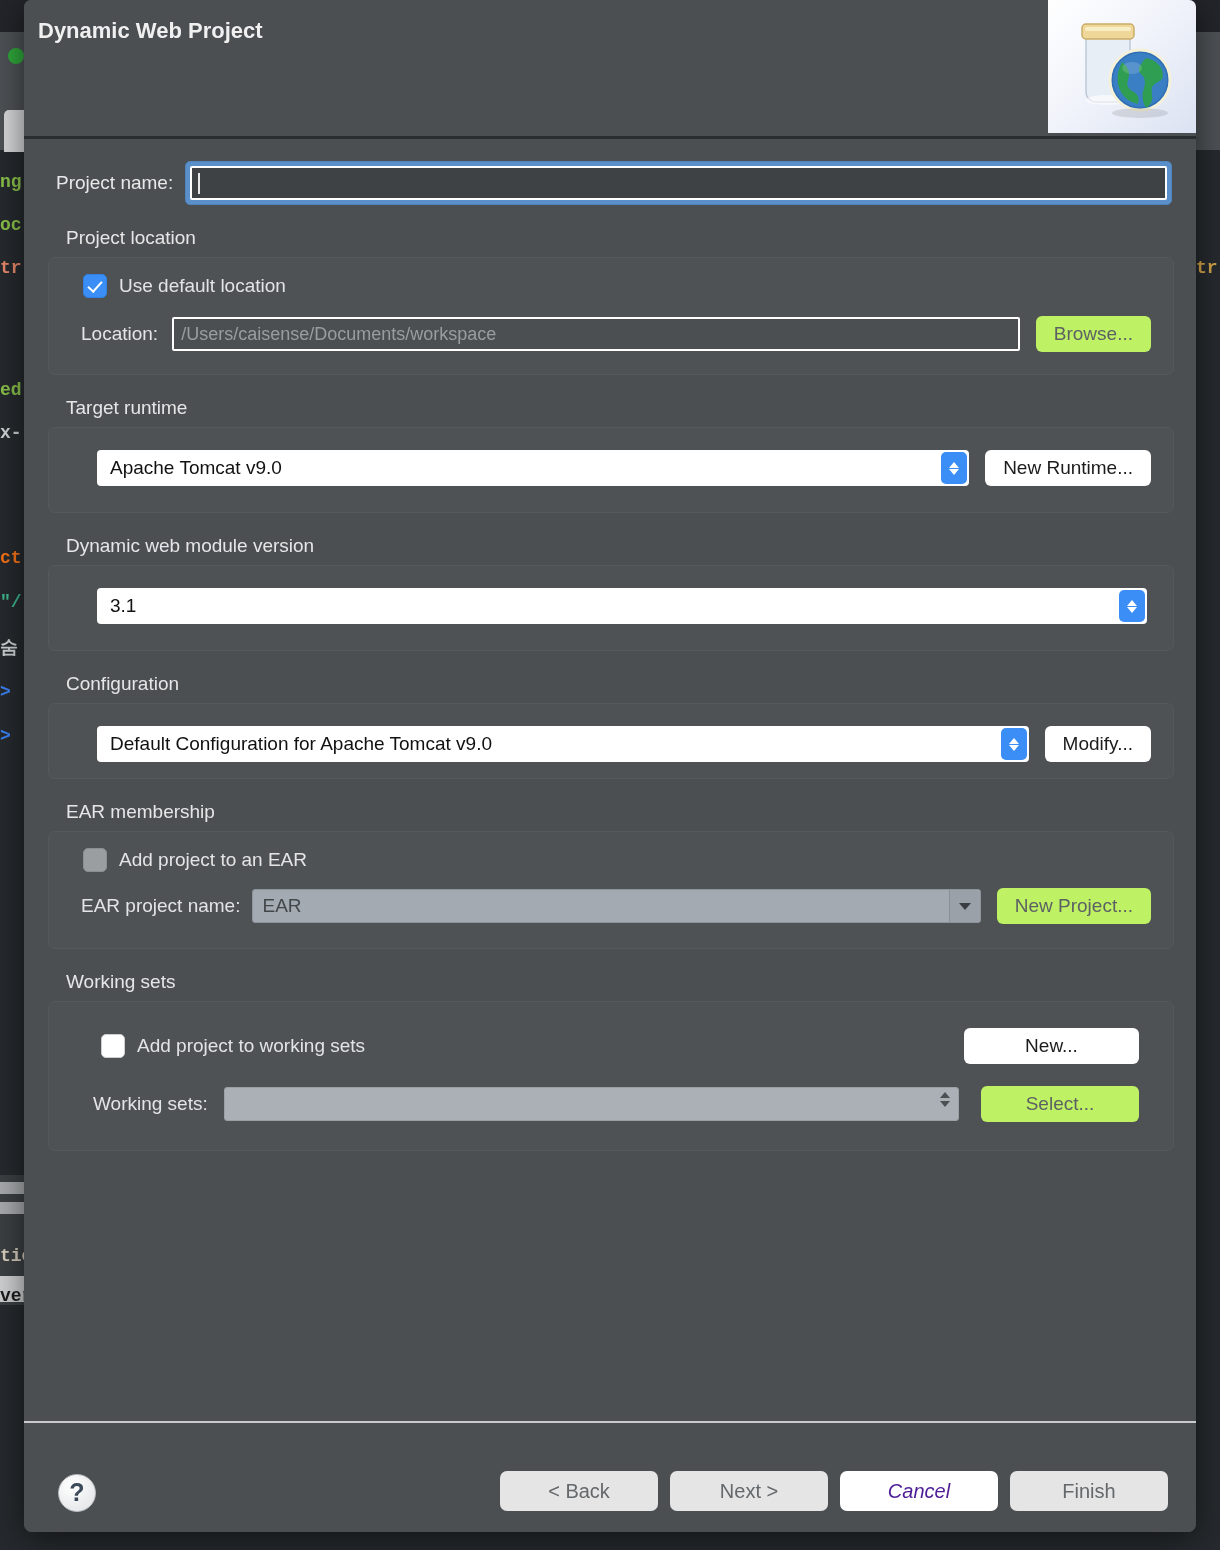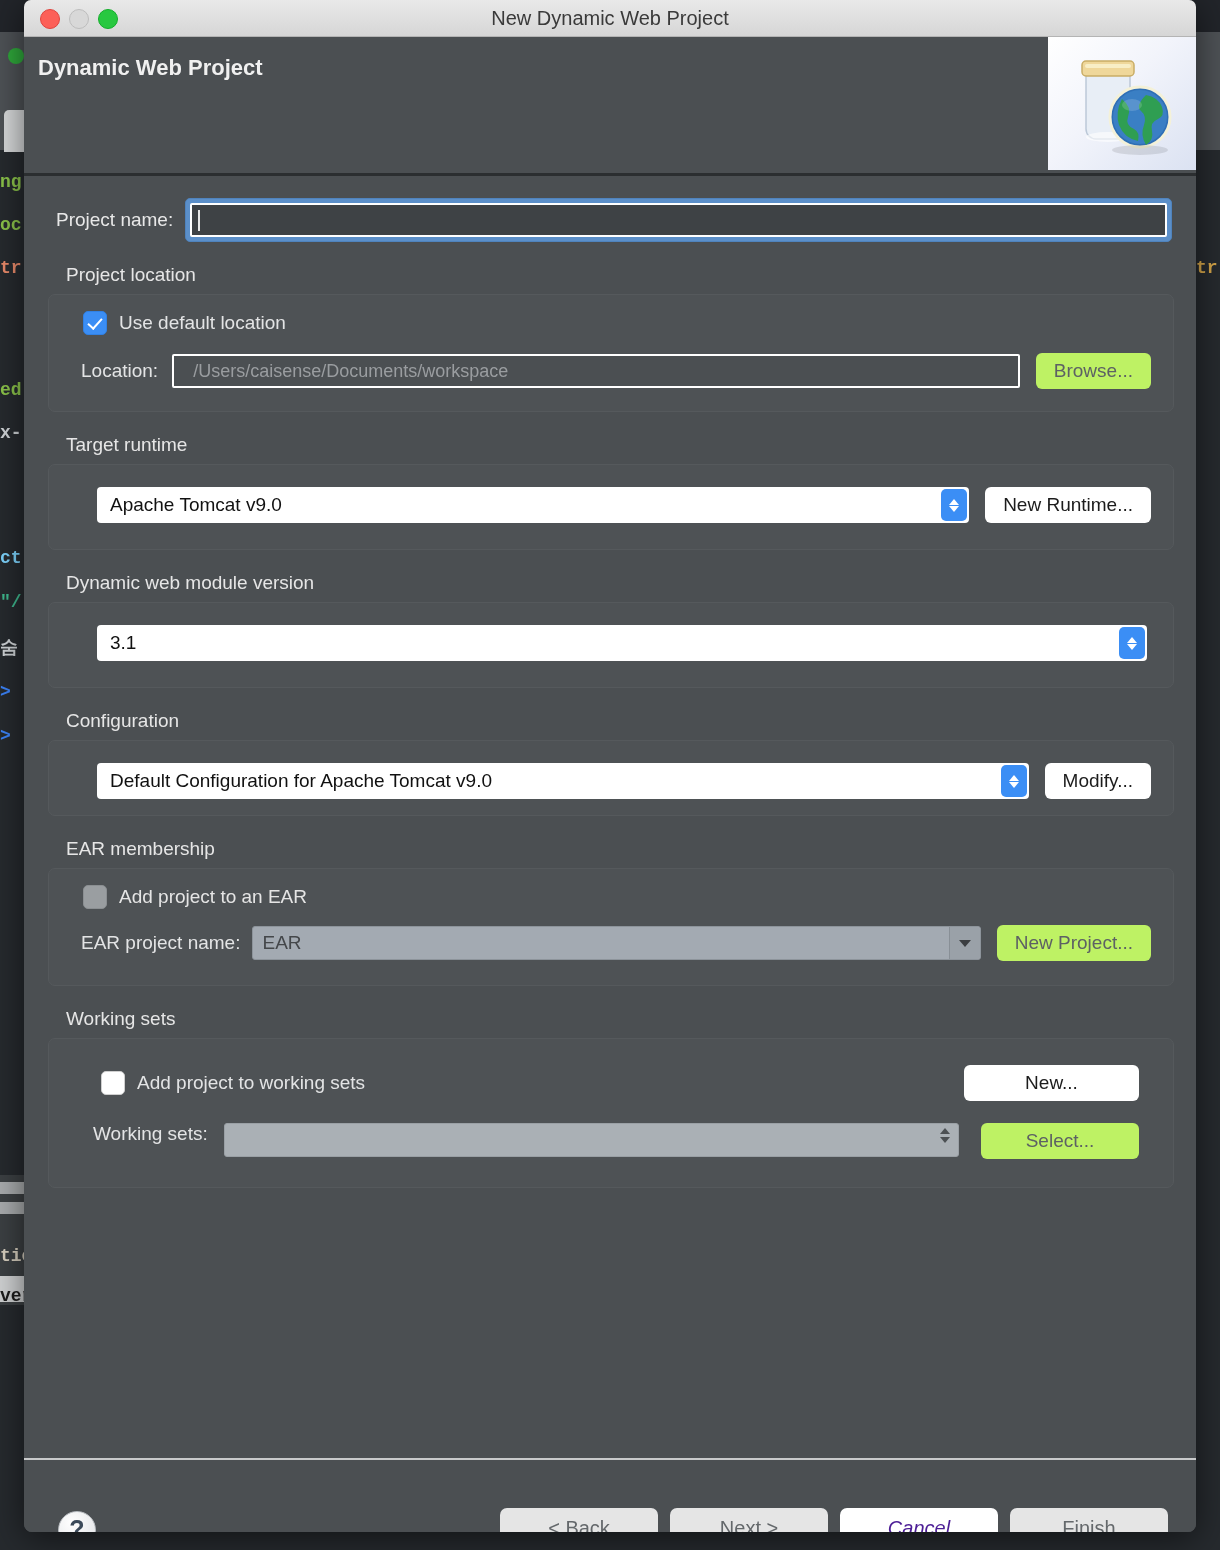--- a/index.html
+++ b/index.html
@@ -220,21 +220,21 @@
   .loc-input {
     flex: 1;
     margin-left: 14px;
     height: 30px;
     background: #4b4f52;
     border: 2px solid #ffffff;
     border-radius: 2px;
     color: #9a9da0;
     font-size: 18px;
     line-height: 30px;
-    padding-left: 19px;
+    padding-left: 7px;
     overflow: hidden;
     white-space: nowrap;
   }
 
   .btn {
     font-family: "Liberation Sans", sans-serif;
     font-size: 19px;
     border-radius: 6px;
     border: none;
     height: 36px;
@@ -312,21 +312,21 @@
     display: flex; align-items: center; justify-content: center;
   }
   .chev-down {
     width: 0; height: 0;
     border-left: 6px solid transparent;
     border-right: 6px solid transparent;
     border-top: 7px solid #3b3e41;
   }
 
   .ws-row1 { display: flex; align-items: center; padding: 20px 24px 0 42px; }
-  .ws-row2 { display: flex; align-items: flex-start; padding: 22px 24px 26px 34px; }
+  .ws-row2 { display: flex; align-items: center; padding: 22px 24px 26px 34px; }
   .ws-combo {
     flex: 1;
     margin-left: 16px;
     position: relative;
     height: 32px;
     background: #aab0b5;
     border: 1px solid #9aa0a5;
     border-radius: 3px;
   }
   .ws-combo .stepper-grey {
@@ -389,41 +389,33 @@
   <div class="bg-panel-left"></div>
   <div class="bg-tabrow" style="top:1182px"></div>
   <div class="bg-tabrow" style="top:1202px"></div>
   <div class="bg-tabrow" style="top:1276px;height:26px;background:#d0d2d3"></div>
   <div id="bg-code-holder">
       <div class="bg-code" style="top: 172px; color: rgb(139, 195, 74);">ng</div>
       <div class="bg-code" style="top: 215px; color: rgb(139, 195, 74);">oc</div>
       <div class="bg-code" style="top: 258px; color: rgb(233, 138, 106);">tr</div>
       <div class="bg-code" style="top: 380px; color: rgb(139, 195, 74);">ed</div>
       <div class="bg-code" style="top: 423px; color: rgb(207, 211, 214);">x-</div>
-      <div class="bg-code" style="top: 548px; color: #7dd3fc;">ct</div>
+      <div class="bg-code" style="top: 548px; color: #f97316;">ct</div>
       <div class="bg-code" style="top: 592px; color: rgb(63, 185, 143);">"/</div>
       <div class="bg-code" style="top: 635px; color: rgb(207, 211, 214);">숨</div>
       <div class="bg-code" style="top: 682px; color: rgb(59, 130, 246);">&gt;</div>
       <div class="bg-code" style="top: 726px; color: rgb(59, 130, 246);">&gt;</div>
       <div class="bg-code" style="top: 1246px; color: rgb(216, 208, 192);">tie</div>
       <div class="bg-code" style="top: 1286px; color: rgb(28, 28, 28);">ver</div>
     </div>
   <div class="bg-code" id="bg-code-right" style="left: 1196px; width: 24px; top: 258px; color: rgb(214, 166, 73);">tr</div>
 </div>
 
 <div id="window">
 
-  <div id="titlebar">
-    <div class="lights">
-      <div class="light red"></div>
-      <div class="light yellow"></div>
-      <div class="light green"></div>
-    </div>
-    <div class="title">New Dynamic Web Project</div>
-  </div>
 
   <div id="header">
     <div class="h-title">Dynamic Web Project</div>
     <div class="h-icon">
       <svg width="148" height="133" viewBox="0 0 148 133" aria-hidden="true">
 
         <path d="M38 38 h44 v54 a10 10 0 0 1 -10 10 h-24 a10 10 0 0 1 -10 -10 z" fill="#e8eef6" stroke="#b9c6d6" stroke-width="1.5" opacity="0.95"></path>
         <rect x="34" y="24" width="52" height="15" rx="4" fill="#efd79a" stroke="#c9ad66" stroke-width="1.5"></rect>
         <rect x="37" y="27" width="46" height="4" rx="2" fill="#f8eec6"></rect>
         <ellipse cx="60" cy="100" rx="22" ry="5" fill="#ffffff" opacity="0.6"></ellipse>

